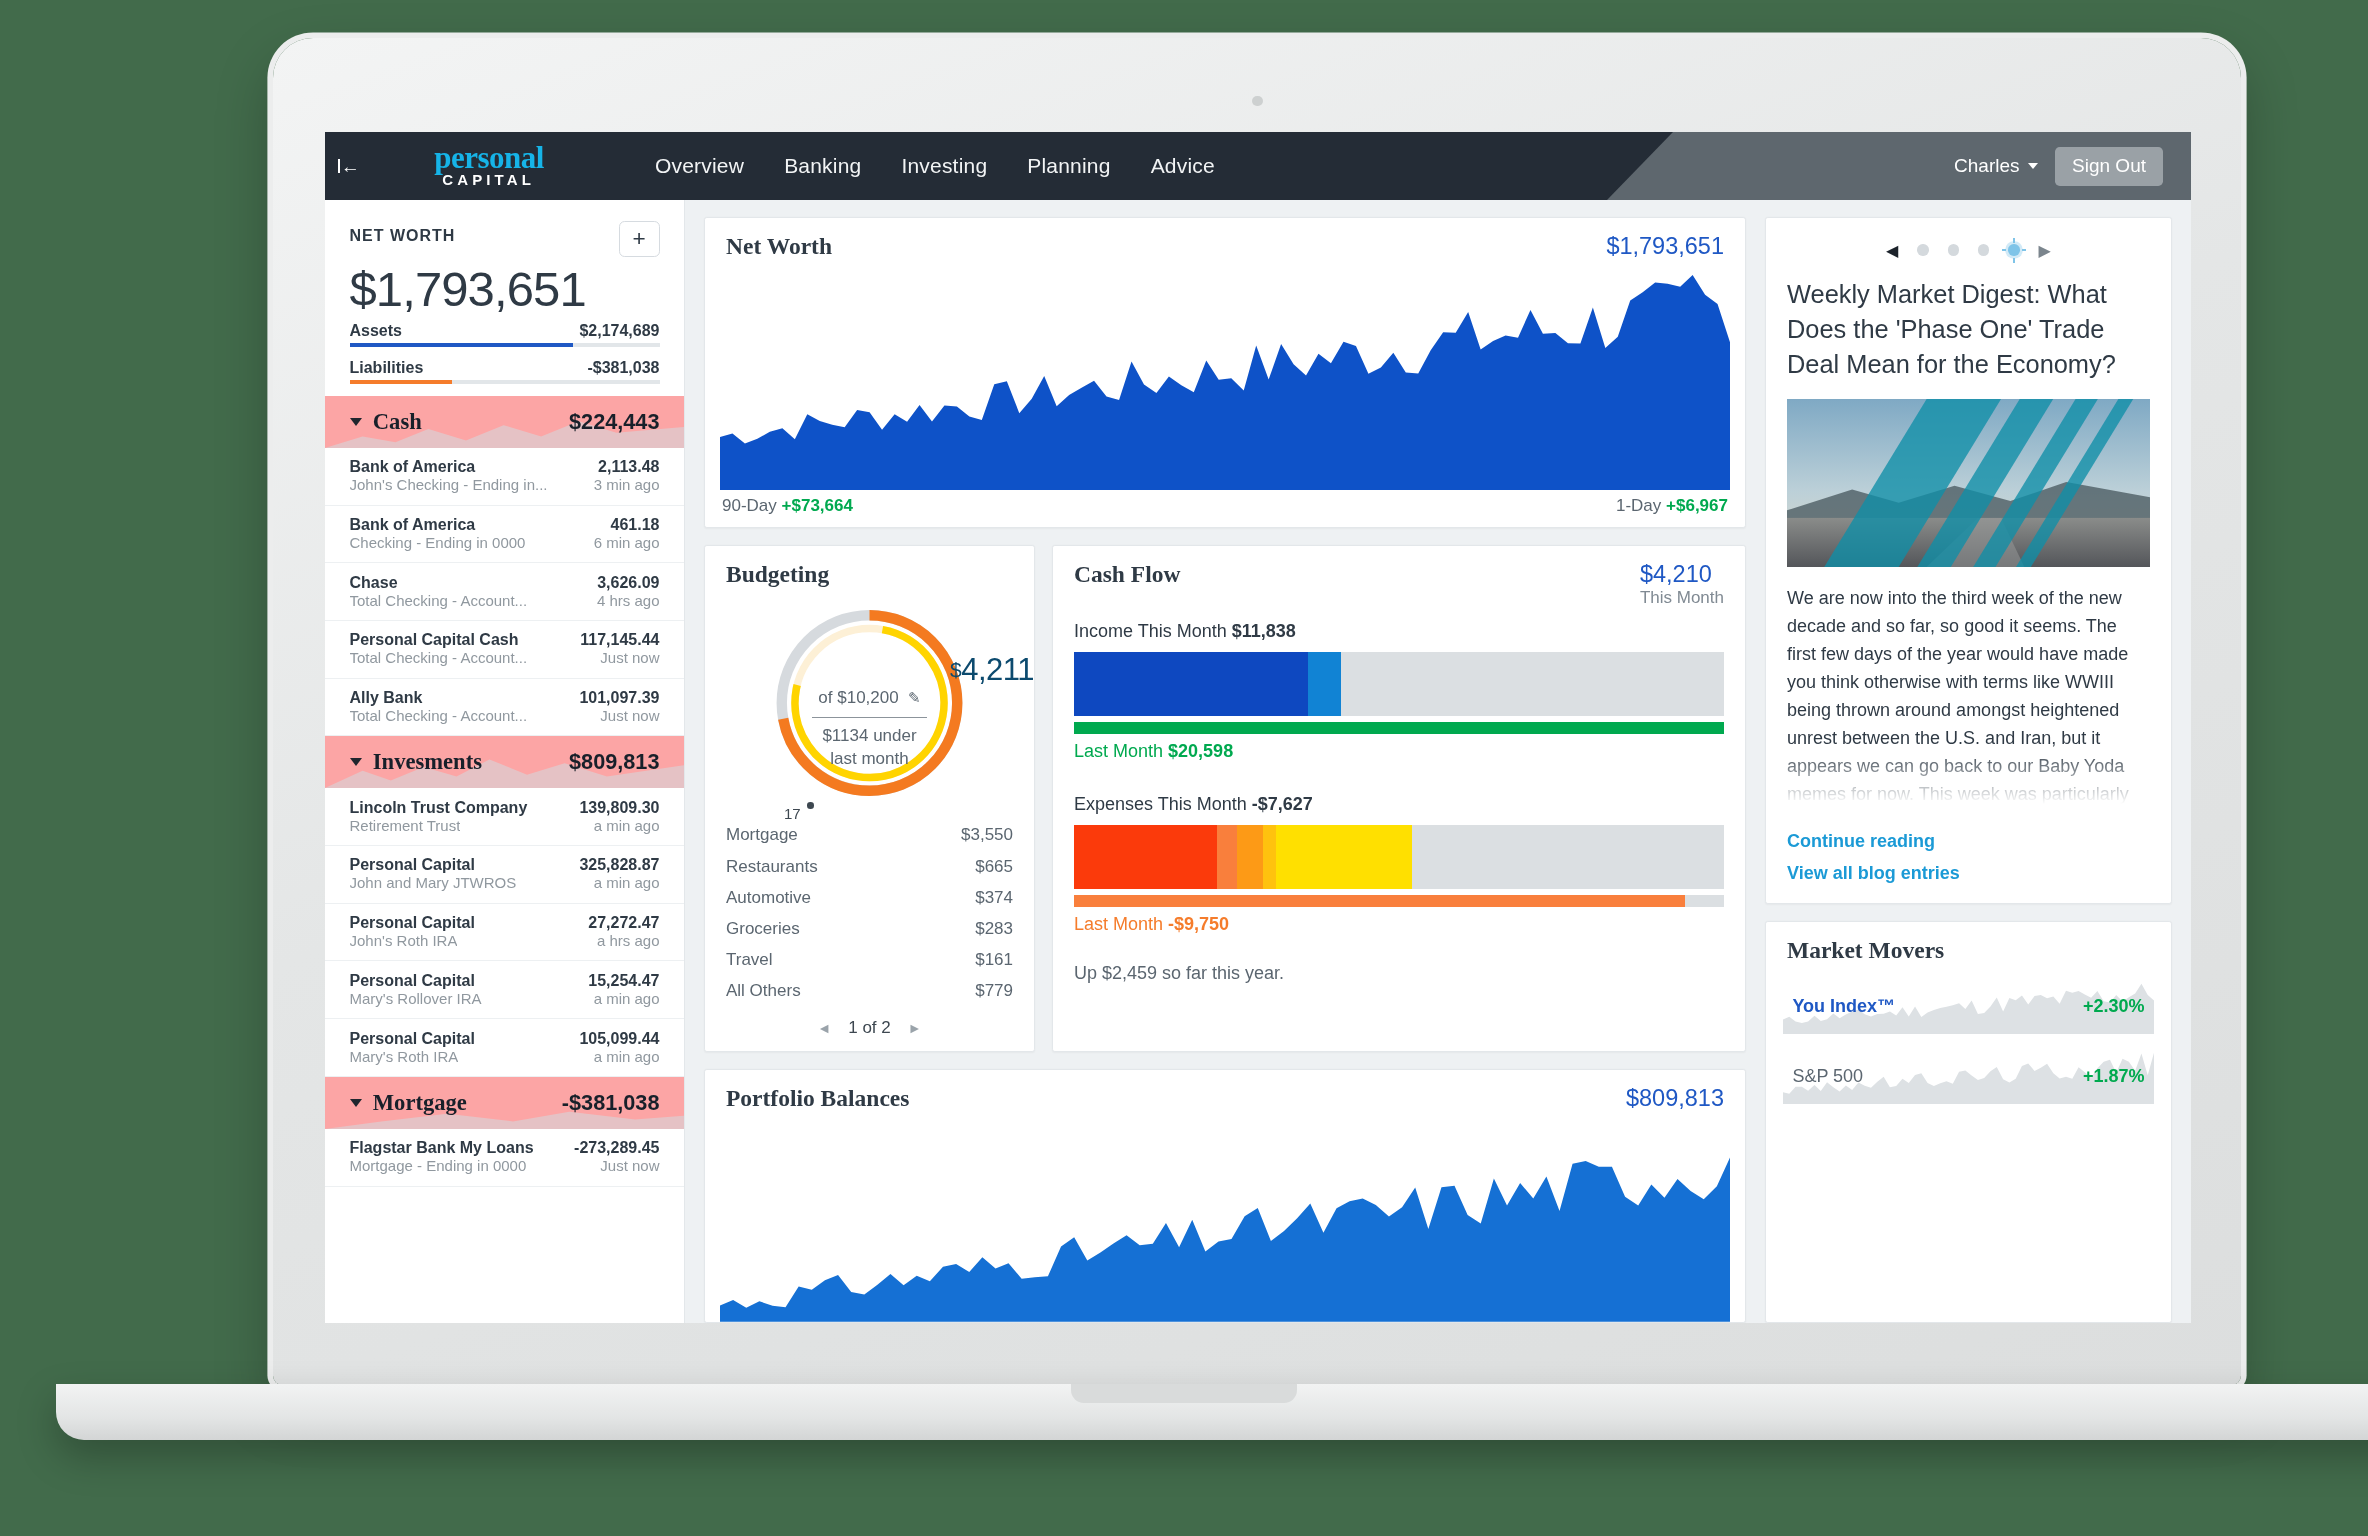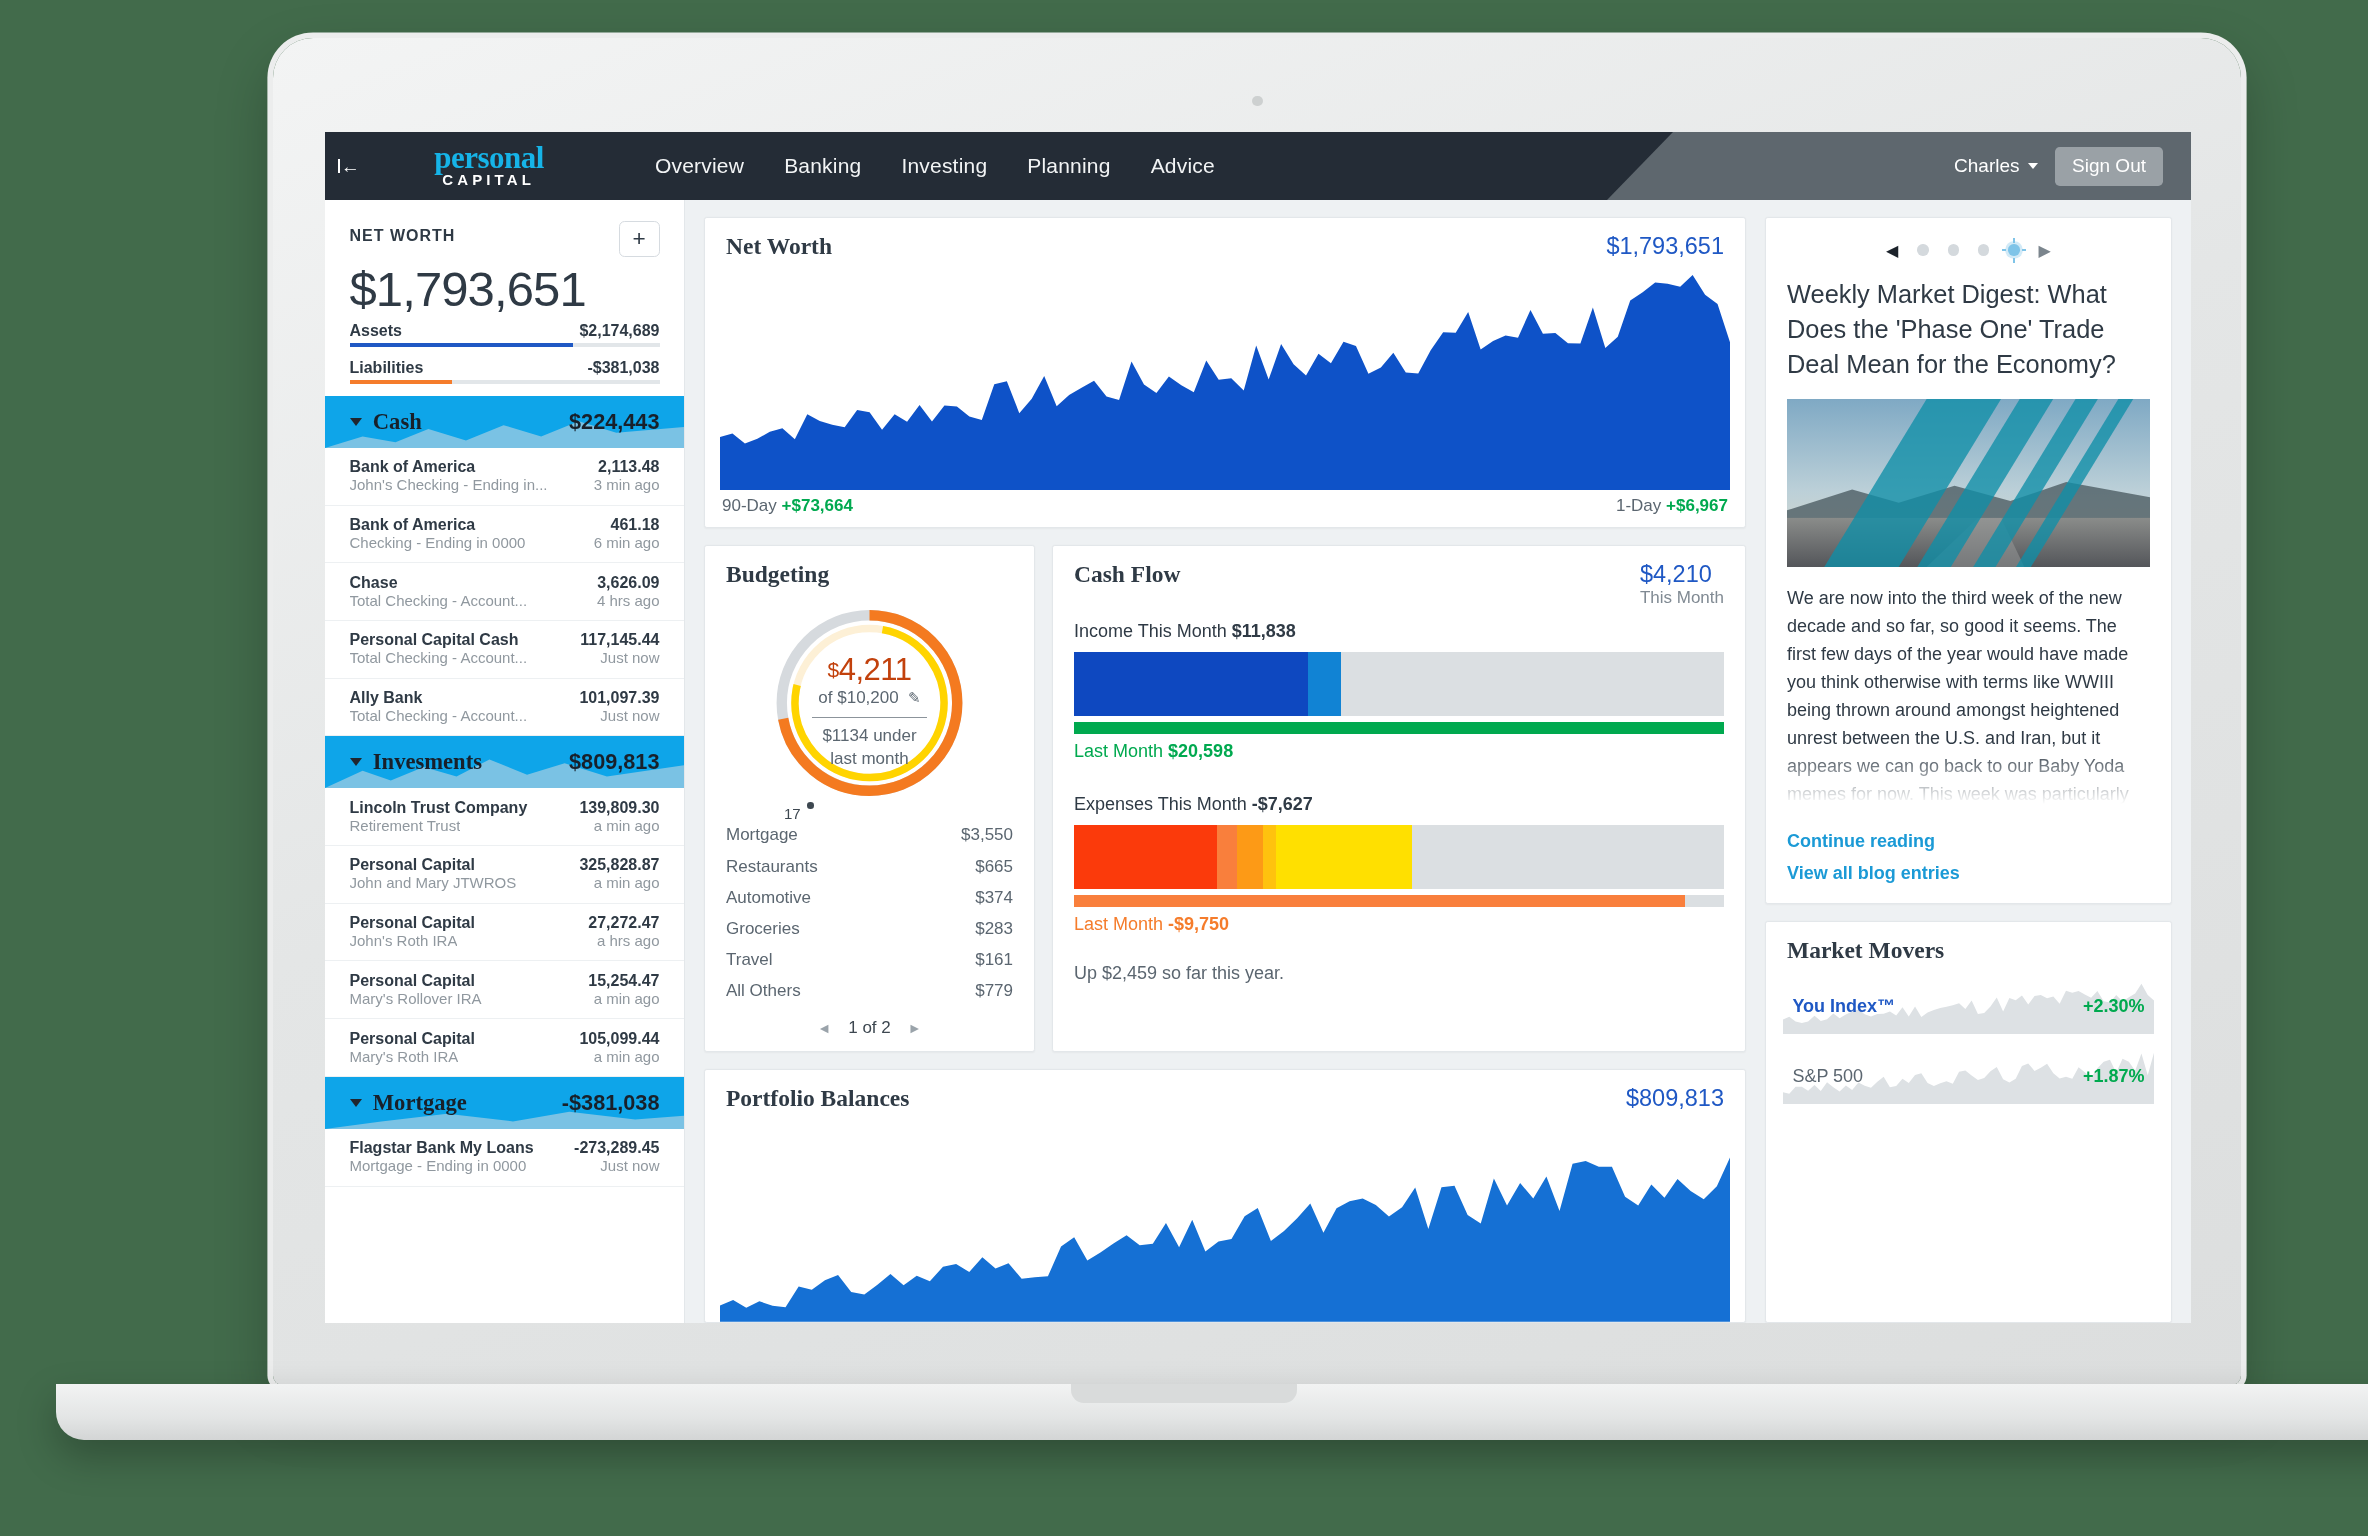--- a/index.html
+++ b/index.html
@@ -99,21 +99,21 @@
   }
   .nw-amount { font-size: 49px; color: #2f3a45; padding: 3.8px 24.5px 0 24.5px; letter-spacing: -0.9px; }
   .meter { padding: 0 24.5px; margin-top: 5.6px; }
   .meter-row { display: flex; justify-content: space-between; font-size: 16px; font-weight: 700; color: #2f3a45; }
   .meter-track { height: 3.8px; background: #e2e6e9; margin: 2.8px 0 12.2px 0; position: relative; }
   .meter-fill { position: absolute; left: 0; top: 0; height: 3.8px; }
   .fill-assets { background: #1f58c4; }
   .fill-liab { background: #f57c2b; }
 
   .group {
-    background: #0ea5e9; padding: 13px 24.5px; display: flex; justify-content: space-between;
+    background: #fca5a5; padding: 13px 24.5px; display: flex; justify-content: space-between;
     align-items: center; position: relative; overflow: hidden; cursor: pointer;
   }
   .group svg.spark { position: absolute; left: 0; bottom: 0; width: 100%; height: 40px; opacity: .55; }
   .group-left { display: flex; align-items: center; gap: 11.3px; position: relative; z-index: 2; }
   .tri { width: 0; height: 0; border-left: 6.6px solid transparent; border-right: 6.6px solid transparent; border-top: 8.5px solid #20262e; }
   .group-name { font-family: "Liberation Serif", serif; font-weight: 700; font-size: 22.6px; color: #18202a; }
   .group-total { font-size: 21.7px; font-weight: 700; color: #18202a; position: relative; z-index: 2; }
 
   .acct { padding: 10.4px 24.5px 11.3px 24.5px; border-bottom: 0.9px solid #edf0f2; cursor: pointer; }
   .acct-row { display: flex; justify-content: space-between; }
@@ -141,21 +141,21 @@
 
   .row2 { display: flex; gap: 17px; }
   .budget-card { width: 331px; }
   .flow-card { flex: 1; }
 
   .donut-wrap { position: relative; width: 100%; height: 215px; margin-top: 15px; }
   .donut-wrap svg { display: block; margin: 0 auto; }
   .donut-center {
     position: absolute; left: 0; right: 0; top: 49px; text-align: center;
   }
-  .donut-amt { font-size: 31px; color: #c2410c; letter-spacing: -0.5px; }
+  .donut-amt { font-size: 31px; color: #0c4a6e; letter-spacing: -0.5px; text-align: right; }
   .donut-amt .cur { font-size: 21px; vertical-align: 2.8px; }
   .donut-of { font-size: 17px; color: #5b6670; display: inline-flex; align-items: center; gap: 9.4px; }
   .pencil { font-size: 15px; }
   .donut-rule { width: 115px; height: 0.9px; background: #8c949b; margin: 8.5px auto 6.6px auto; }
   .donut-note { font-size: 17px; color: #5b6670; line-height: 23.5px; }
   .donut-daylabel { position: absolute; left: 79px; bottom: -3.8px; font-size: 15px; color: #3d4750; }
   .donut-daydot { position: absolute; left: 102px; bottom: 9.4px; width: 6.6px; height: 6.6px; border-radius: 50%; background: #3d4750; }
 
   .bud-list { padding: 1.9px 21px 0 21px; }
   .bud-row { display: flex; justify-content: space-between; font-size: 17px; color: #5b6670; padding: 5.6px 0; }

